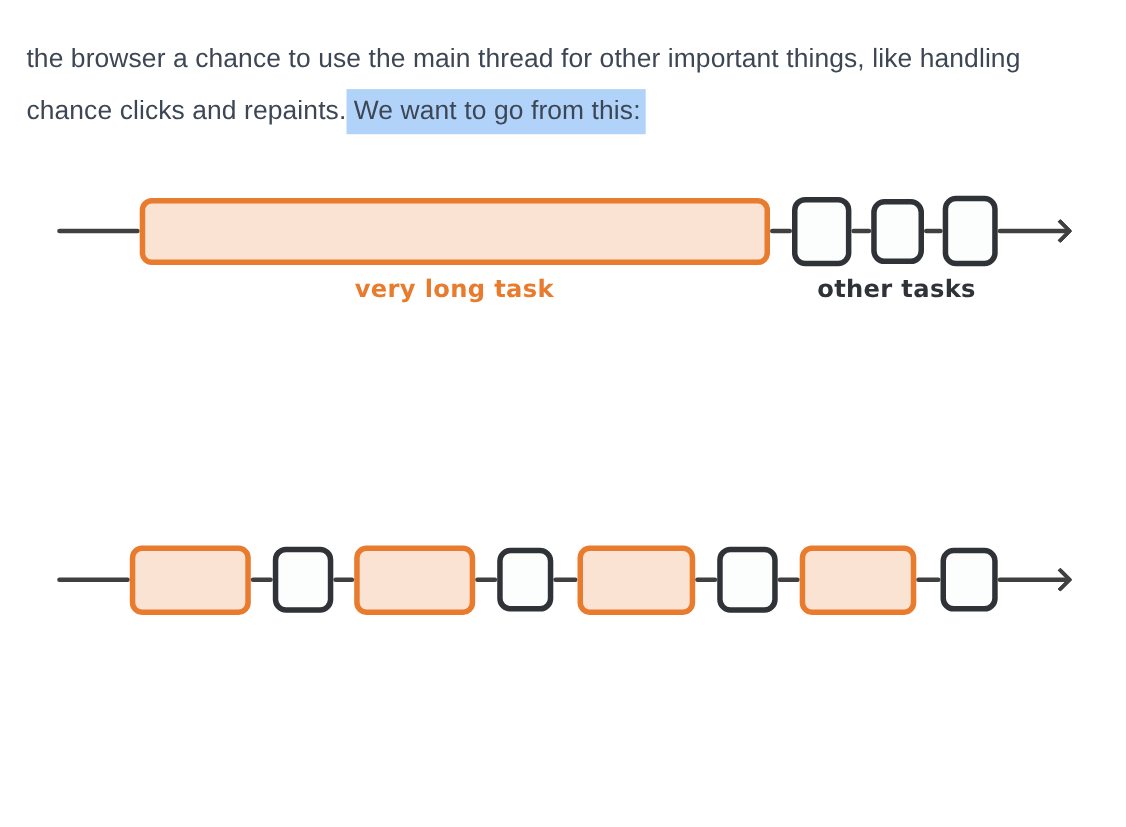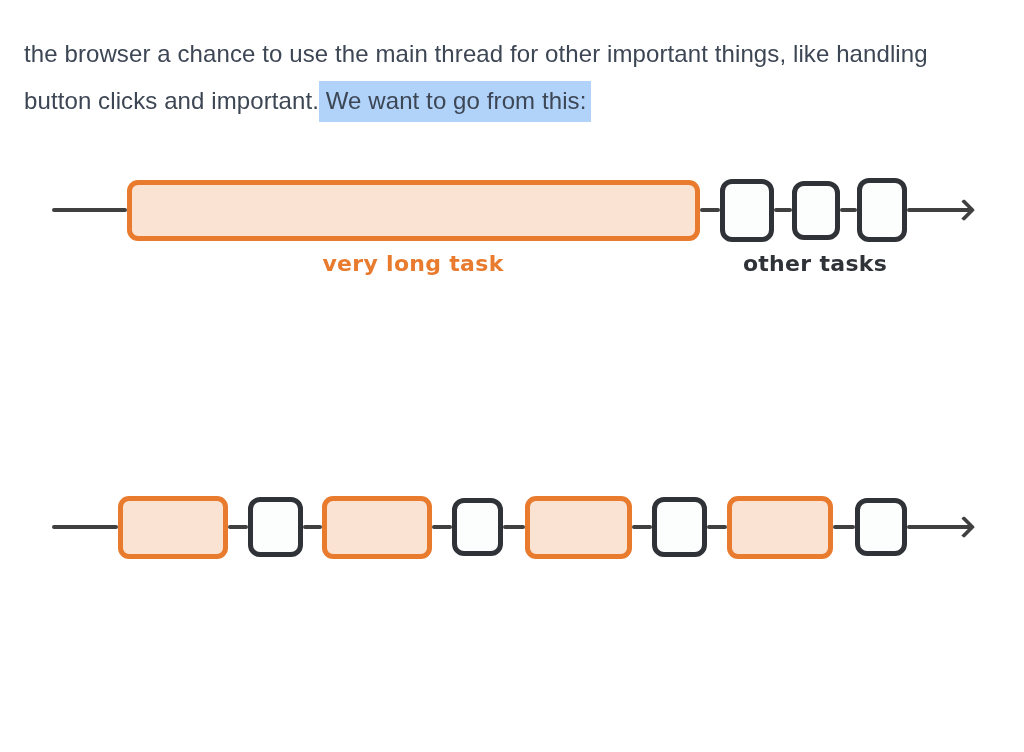--- a/index.html
+++ b/index.html
@@ -89,21 +89,21 @@
     top: 251px;
   }
   .label-long { left: 413px; color: var(--accent, #e87b2d); }
   .label-other { left: 815px; color: var(--dark, #2f3237); }
 </style>
 </head>
 <body>
 
 <div class="page">
 
-  <p class="para para-top"><span>the browser a chance to use the main thread for other important things, like handling</span><br><span>button clicks and important.</span><span class="hl"> We want to go from this:</span></p>
+  <p class="para para-top"><span>the browser a chance to use the main thread for other important things, like handling</span><br><span>chance clicks and repaints.</span><span class="hl"> We want to go from this:</span></p>
 
   <div class="timeline timeline-from">
       <div class="seg" style="width: 75px;"></div>
       <div class="block block-long" style="width: 573px; height: 61px;"></div>
       <div class="seg" style="width: 20px;"></div>
       <div class="block block-other" style="width: 54px; height: 63px;"></div>
       <div class="seg" style="width: 18px;"></div>
       <div class="block block-other" style="width: 48px; height: 59px;"></div>
       <div class="seg" style="width: 17px;"></div>
       <div class="block block-other" style="width: 50px; height: 64px;"></div>

